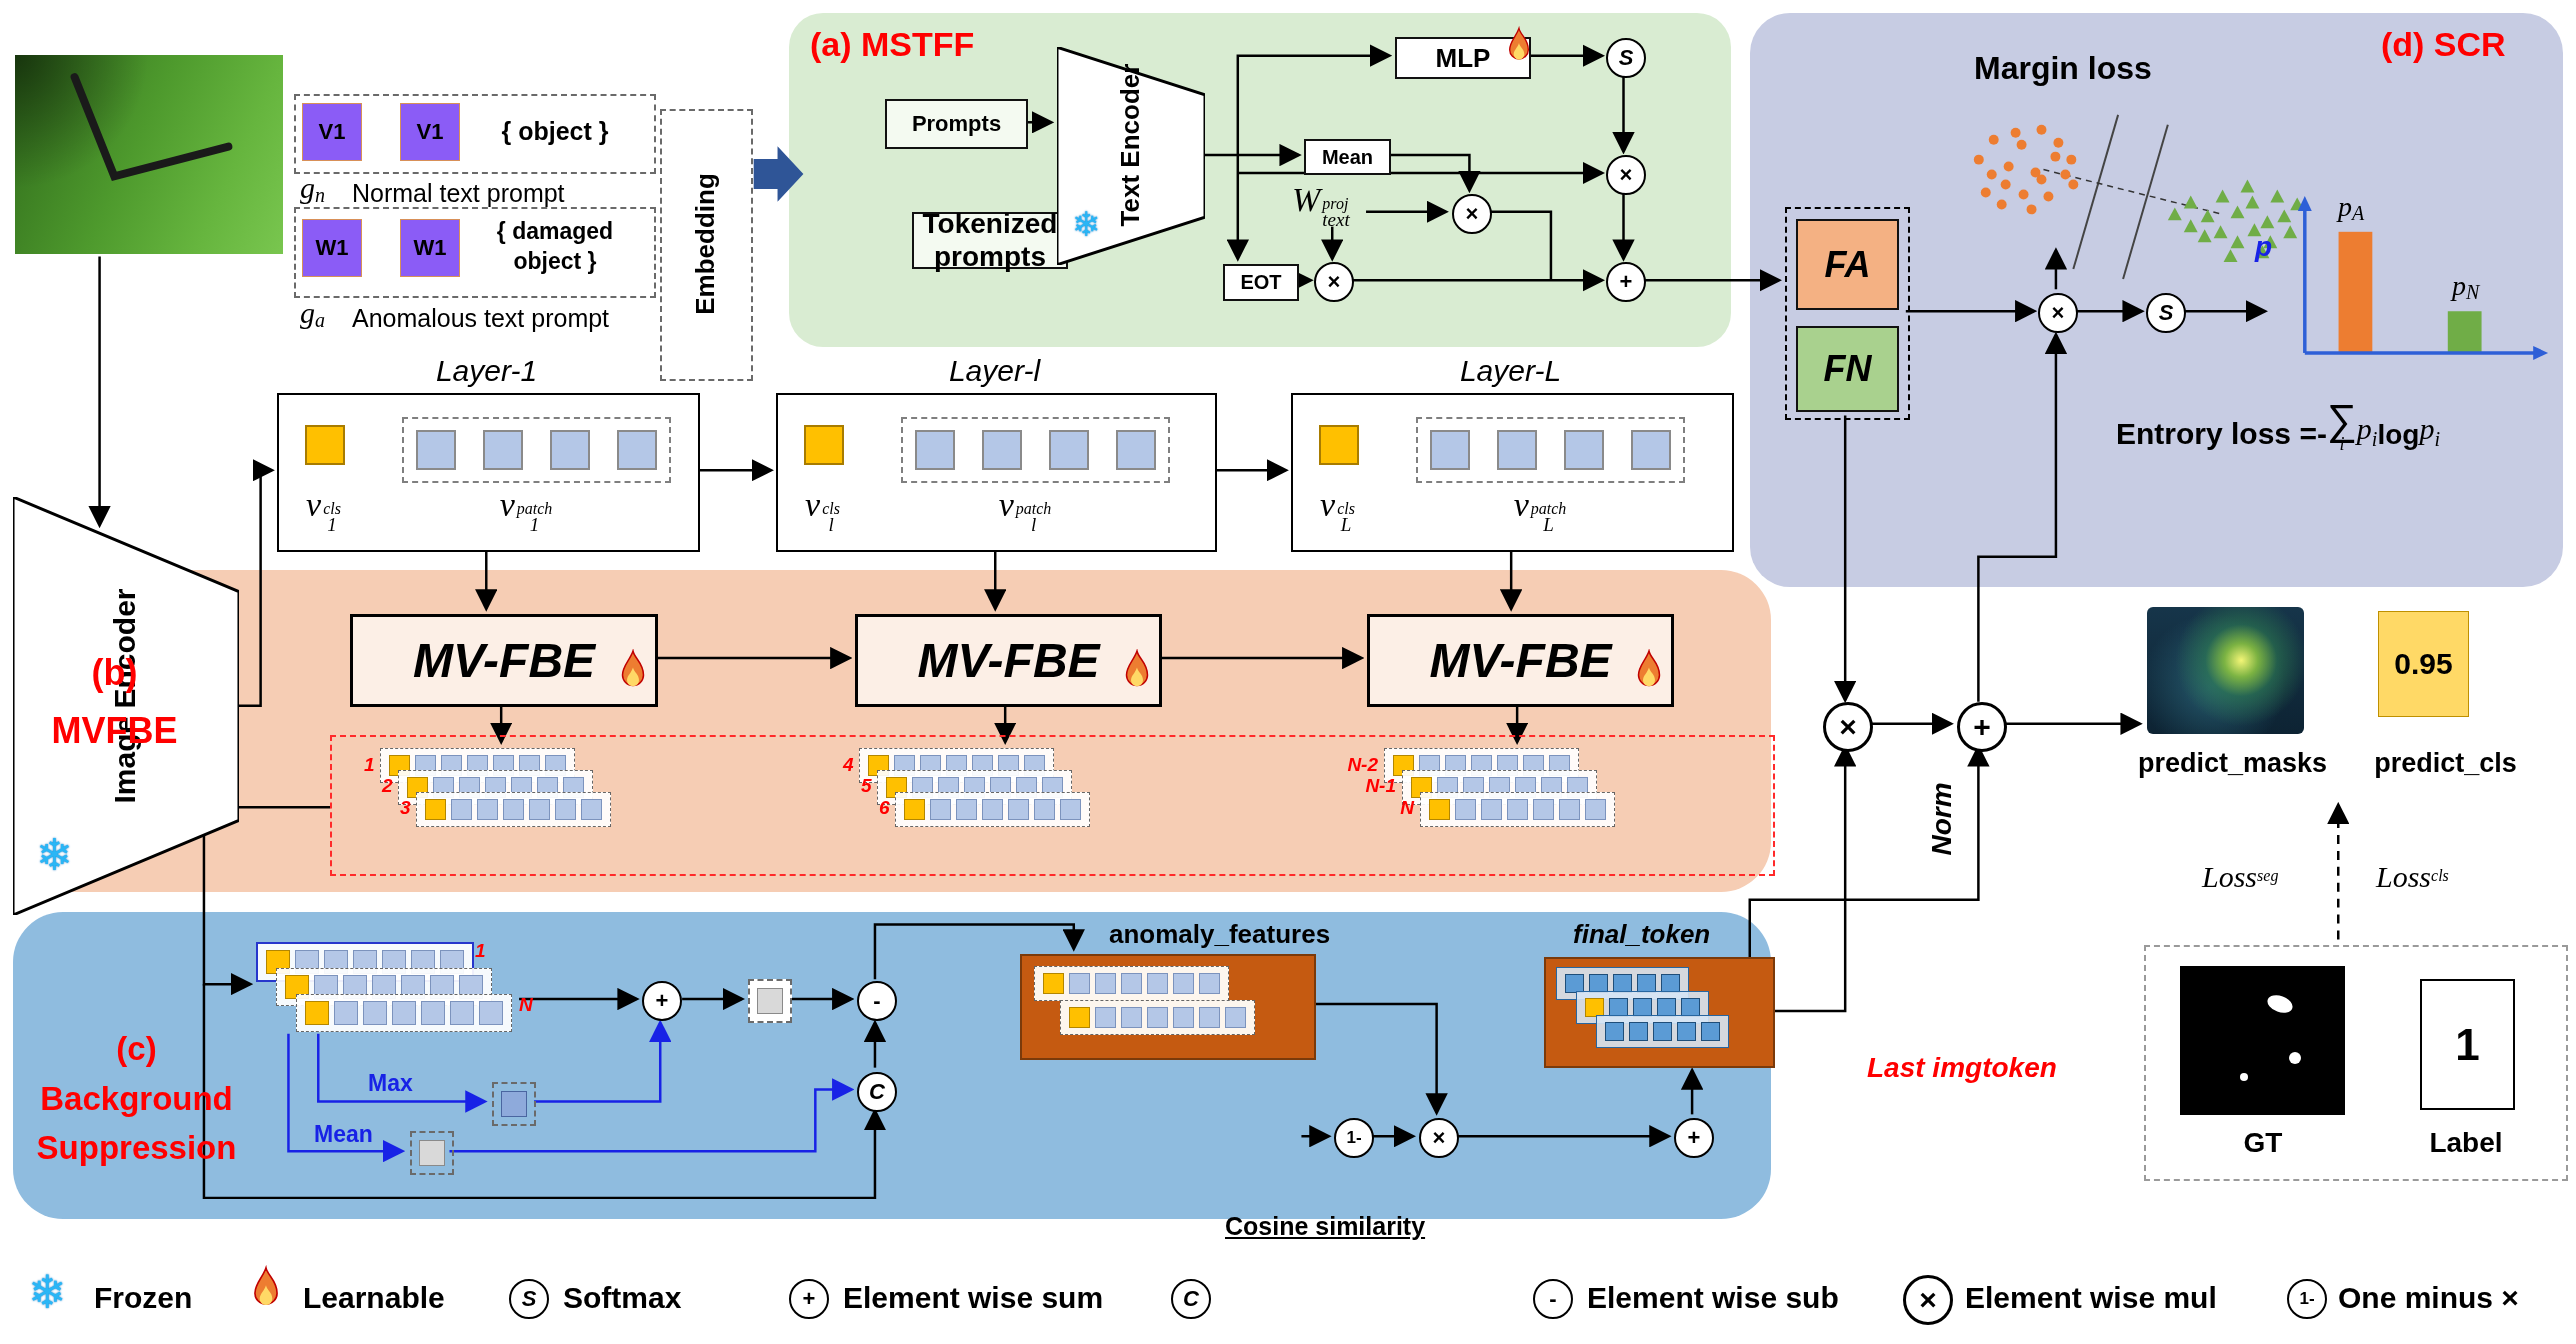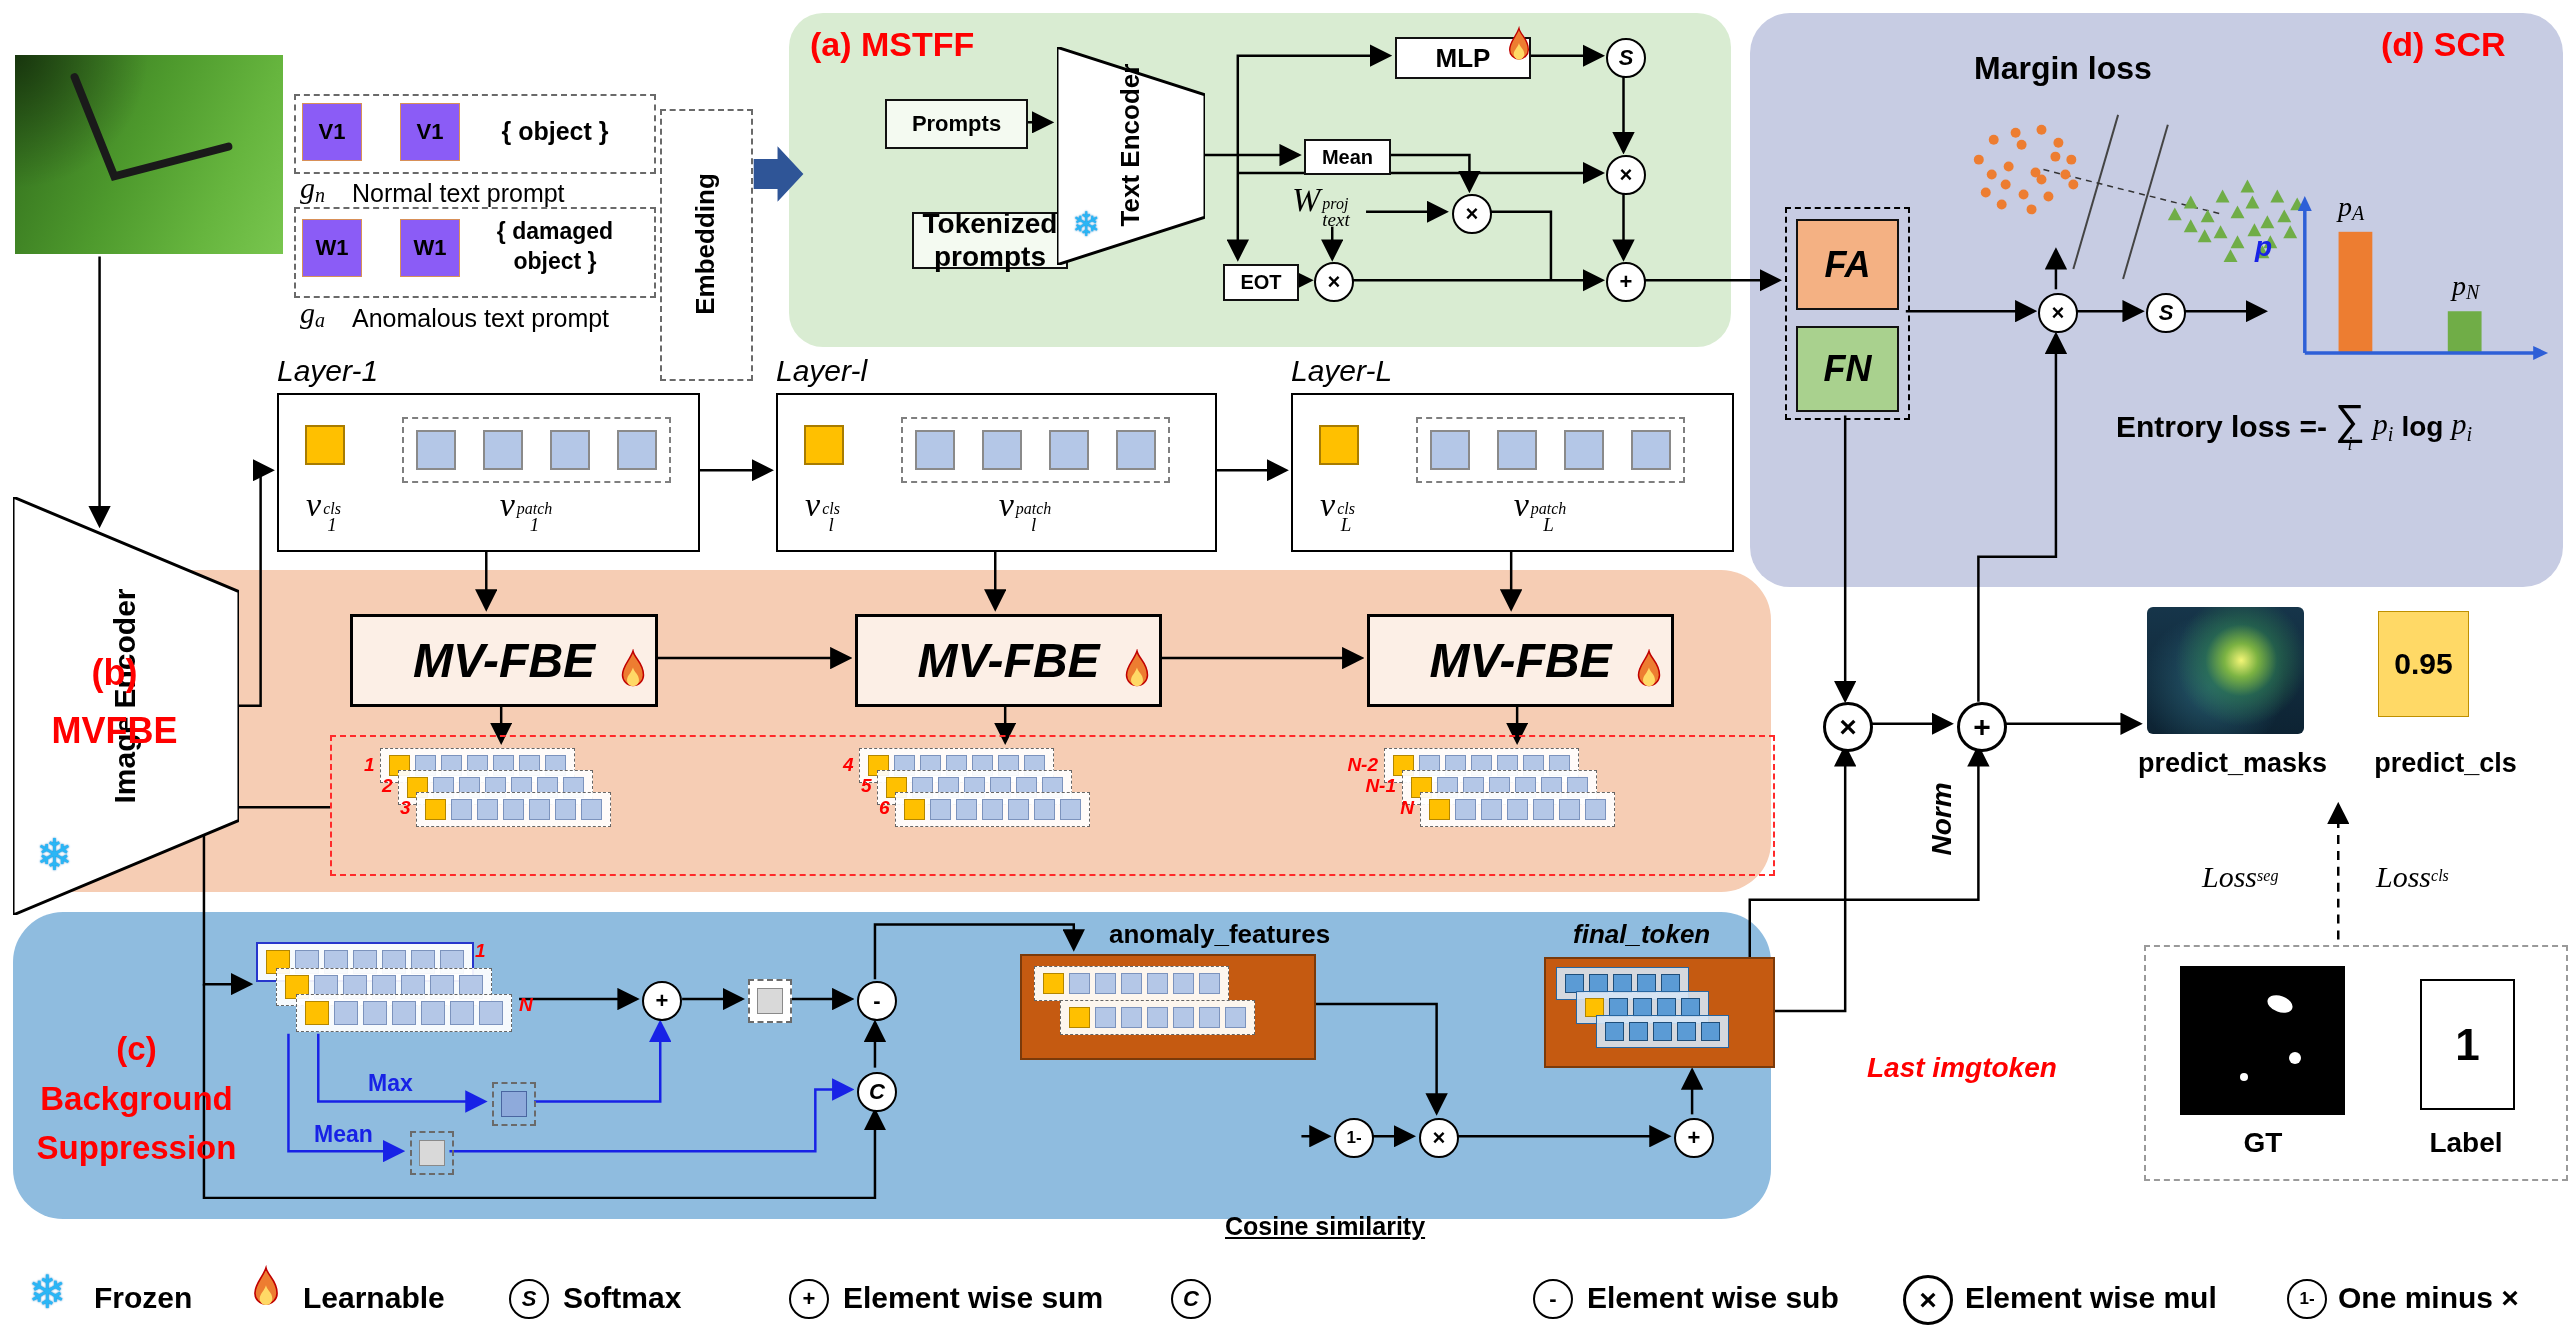--- a/index.html
+++ b/index.html
@@ -30,21 +30,21 @@
         display:flex;align-items:center;justify-content:center;font-weight:bold;font-size:22px;z-index:2;}
   .dashbox{position:absolute;border:2px dashed #6a6a6a;z-index:2;}
   
   .math{font-family:"Liberation Serif",serif;font-style:italic;z-index:3;position:absolute;white-space:nowrap;}
   .mbase{font-size:34px;}
   .mss{display:inline-flex;flex-direction:column;line-height:0.95;font-size:19px;vertical-align:2px;margin-left:2px;}
   .msub2{font-size:20px;}
   .msup2{font-size:16px;}
   
   .layerbox{position:absolute;background:#fff;border:2.5px solid #000;height:155px;z-index:2;}
-  .layer-title{position:absolute;font-style:italic;font-size:30px;text-align:left;z-index:2;}
+  .layer-title{position:absolute;font-style:italic;font-size:30px;text-align:center;z-index:2;}
   .bigsq{position:absolute;width:36px;height:36px;border:2px solid #a87c00;background:#ffc000;}
   .patchbox{position:absolute;border:2px dashed #7f7f7f;display:flex;gap:27px;padding:11px 12px;}
   .psq{width:36px;height:36px;background:#b4c7e7;border:2px solid #8a8a8a;}
   .mvfbe{position:absolute;height:87px;background:#fcefe6;border:3px solid #000;display:flex;
          align-items:center;justify-content:center;font-size:48px;font-weight:bold;font-style:italic;z-index:2;}
   
   .stack{position:absolute;z-index:2;}
   .trow{position:absolute;display:flex;gap:5px;padding:6px 8px;background:rgba(255,255,255,.92);
         border:1.6px dashed #666;}
   .trow.solid{border:2.4px solid #2636cc;}
@@ -60,21 +60,21 @@
   .rednum{position:absolute;color:#f00;font-weight:bold;font-style:italic;font-size:19px;z-index:4;}
   .snow{position:absolute;color:#29b6f6;text-shadow:0 0 2px #0070c0;z-index:4;line-height:1;}
   .flame{position:absolute;z-index:4;}
   .vtext{position:absolute;font-weight:bold;white-space:nowrap;z-index:3;}
   .label{position:absolute;z-index:3;white-space:nowrap;}
   .bold{font-weight:bold;}
   .red{color:#f00;}
   .blue{color:#1822e6;}
   .center{text-align:center;}
   
-  .formula{position:absolute;display:flex;align-items:center;gap:8px;z-index:3;}
+  .formula{position:absolute;display:flex;align-items:flex-end;z-index:3;}
   .f-pre{font-weight:bold;font-size:30px;}
   .f-sigma{display:inline-flex;flex-direction:column;align-items:center;line-height:.8;}
   .f-sigma .sig{font-size:42px;}
   .f-sigsub{font-size:18px;font-style:italic;font-family:"Liberation Serif",serif;}
   .f-p{position:static;font-size:30px;}
   .f-log{font-weight:bold;font-size:28px;}
   .gtbox{position:absolute;border:2.5px dashed #9a9a9a;background:#fff;z-index:2;}
   .blob{position:absolute;background:#fff;border-radius:50%;}
 </style>
 </head>

